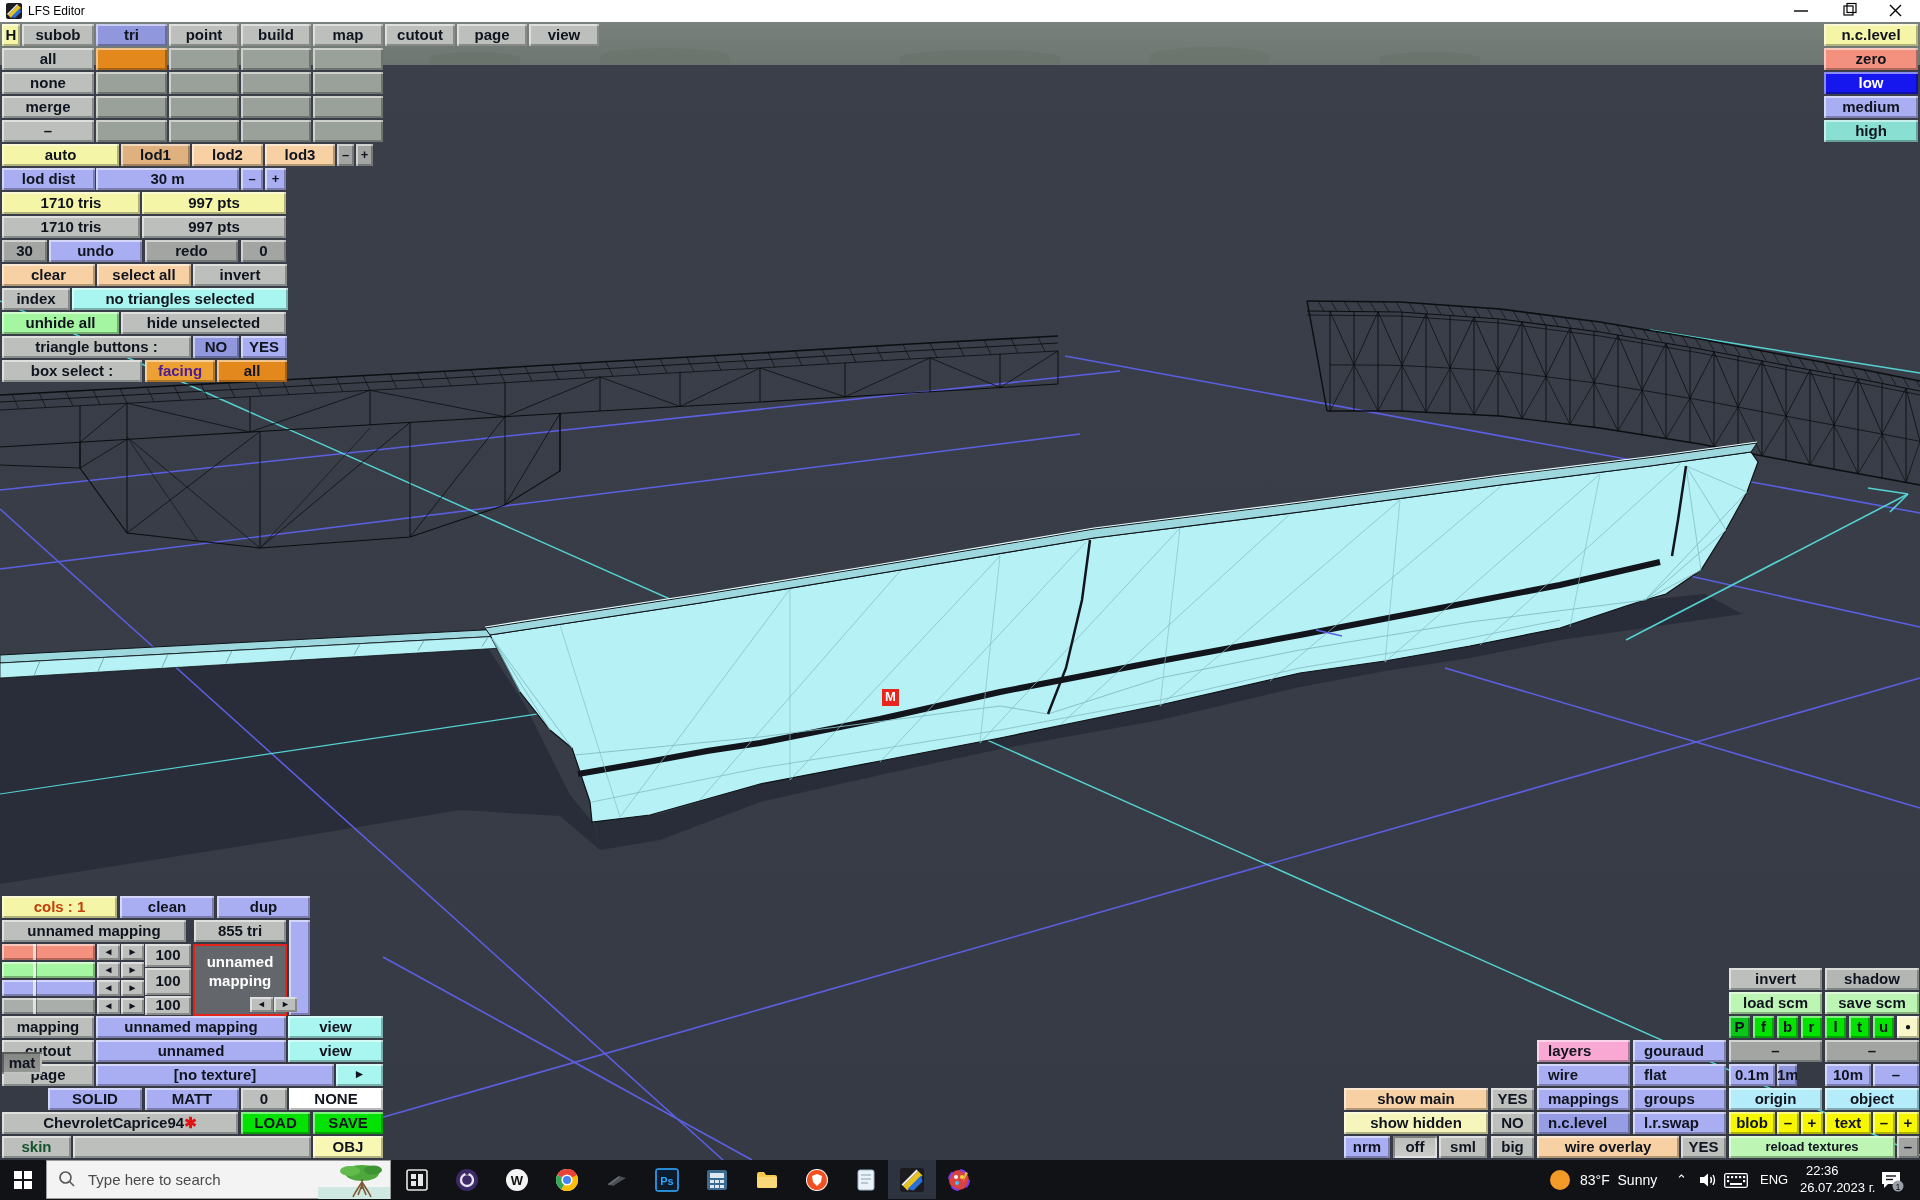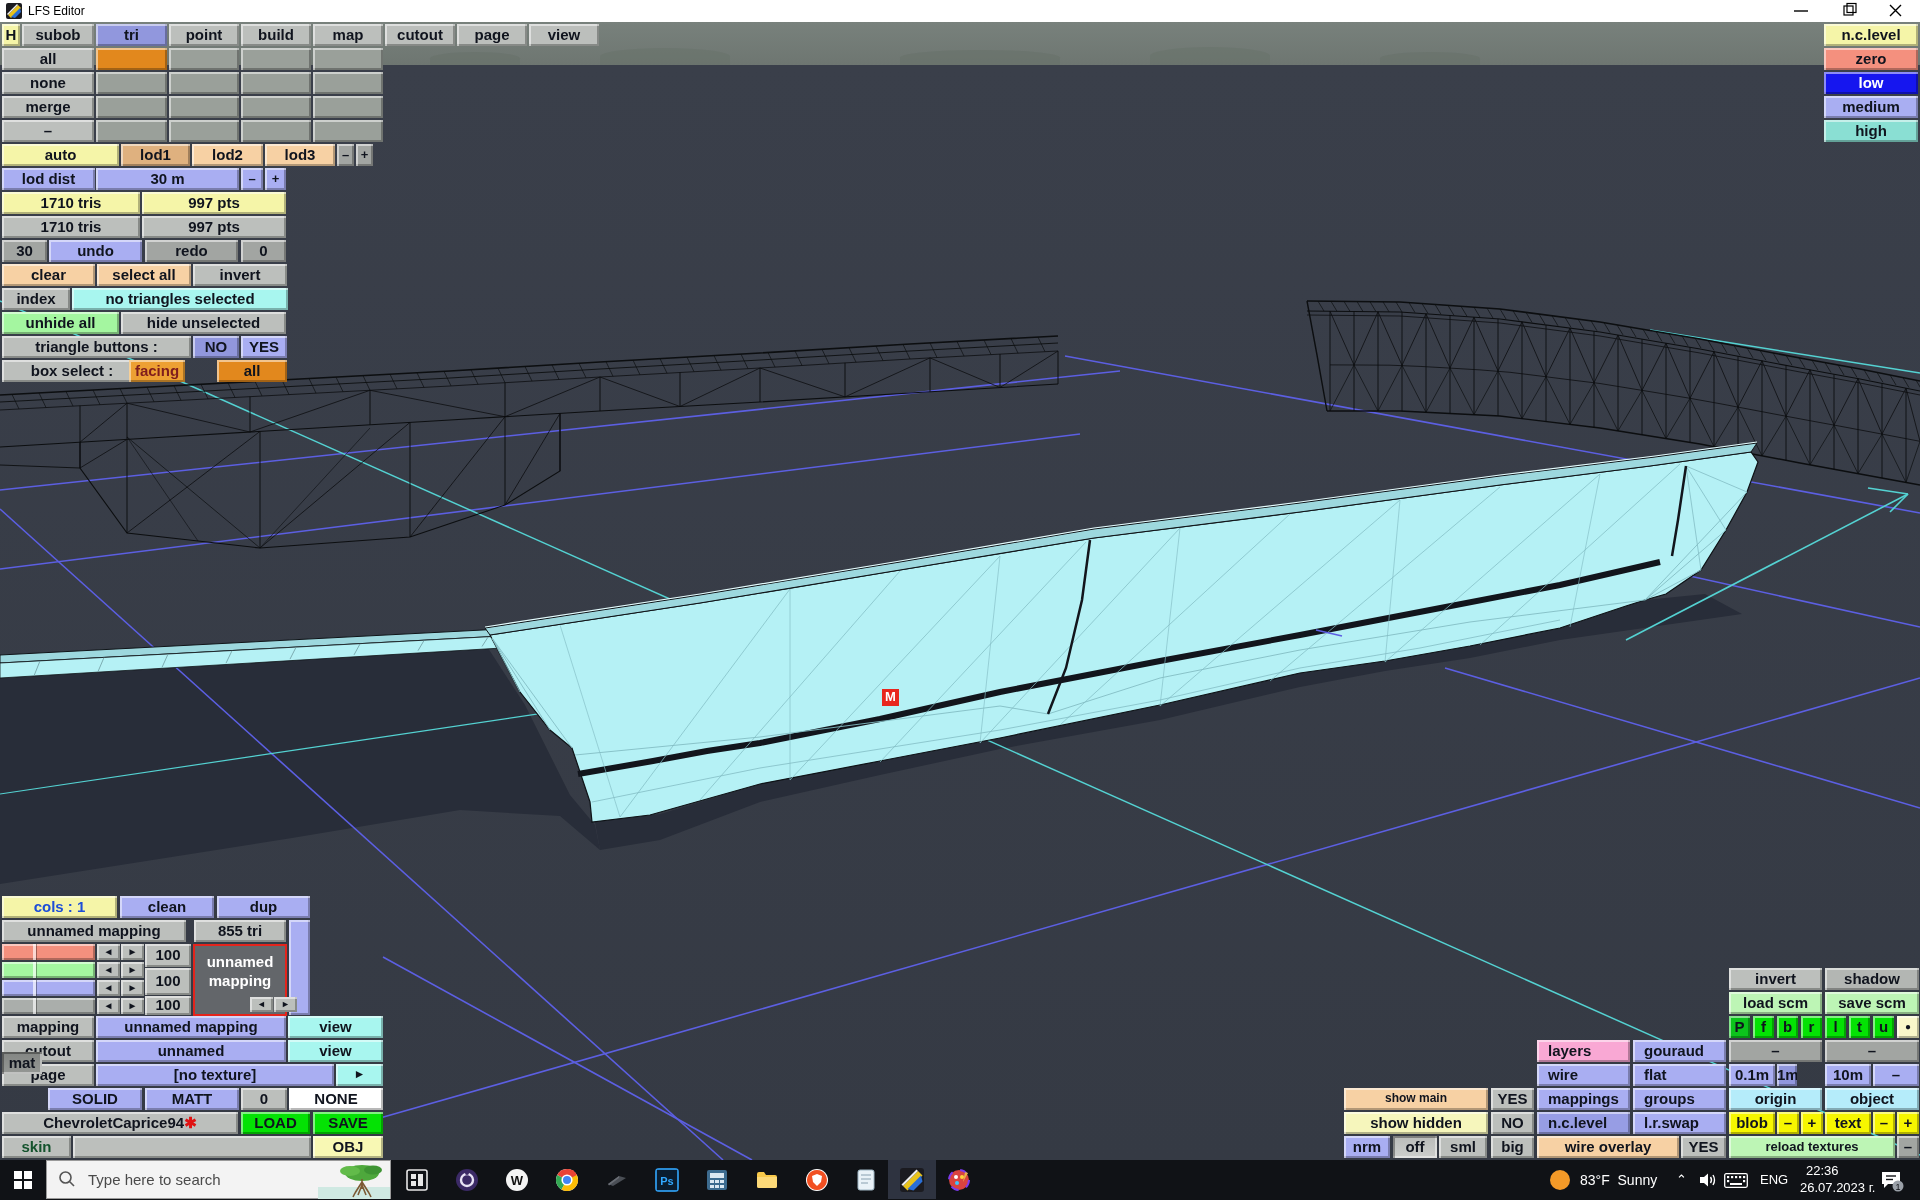--- a/index.html
+++ b/index.html
@@ -364,28 +364,28 @@
 <div class="b" style="left:97px;top:264px;width:94px;height:22px;background:#f7d1a4;color:#10141e;font-size:15px;line-height:21px">select all</div>
 <div class="b" style="left:193px;top:264px;width:94px;height:22px;background:#bcbfbc;color:#10141e;font-size:15px;line-height:21px">invert</div>
 <div class="b" style="left:2px;top:288px;width:68px;height:22px;background:#bcbfbc;color:#10141e;font-size:15px;line-height:21px">index</div>
 <div class="b" style="left:72px;top:288px;width:216px;height:22px;background:#a8f6ef;color:#10141e;font-size:15px;line-height:21px">no triangles selected</div>
 <div class="b" style="left:2px;top:312px;width:117px;height:22px;background:#a4f6a0;color:#10141e;font-size:15px;line-height:21px">unhide all</div>
 <div class="b" style="left:121px;top:312px;width:165px;height:22px;background:#bcbfbc;color:#10141e;font-size:15px;line-height:21px">hide unselected</div>
 <div class="b" style="left:2px;top:336px;width:189px;height:22px;background:#bcbfbc;color:#10141e;font-size:15px;line-height:21px">triangle buttons :</div>
 <div class="b" style="left:193px;top:336px;width:46px;height:22px;background:#9197dd;color:#10141e;font-size:15px;line-height:21px">NO</div>
 <div class="b" style="left:241px;top:336px;width:46px;height:22px;background:#a9aef2;color:#10141e;font-size:15px;line-height:21px">YES</div>
 <div class="b" style="left:2px;top:360px;width:140px;height:22px;background:#bcbfbc;color:#10141e;font-size:15px;line-height:21px">box select :</div>
-<div class="b" style="left:129px;top:360px;width:56px;height:22px;background:#eda033;color:#7f1d1d;font-size:15px;line-height:21px">facing</div>
+<div class="b" style="left:145px;top:360px;width:70px;height:22px;background:#eda033;color:#4c1d95;font-size:15px;line-height:21px">facing</div>
 <div class="b" style="left:217px;top:360px;width:70px;height:22px;background:#e2881d;color:#10141e;font-size:15px;line-height:21px">all</div>
 <div class="b" style="left:1824px;top:24px;width:94px;height:22px;background:#f5f5a8;color:#10141e;font-size:15px;line-height:21px">n.c.level</div>
 <div class="b" style="left:1824px;top:48px;width:94px;height:22px;background:#f4907e;color:#10141e;font-size:15px;line-height:21px">zero</div>
 <div class="b" style="left:1824px;top:72px;width:94px;height:22px;background:#1616ef;color:#ffffff;font-size:15px;line-height:21px">low</div>
 <div class="b" style="left:1824px;top:96px;width:94px;height:22px;background:#a9aef2;color:#10141e;font-size:15px;line-height:21px">medium</div>
 <div class="b" style="left:1824px;top:120px;width:94px;height:22px;background:#8adfd3;color:#10141e;font-size:15px;line-height:21px">high</div>
-<div class="b" style="left:2px;top:896px;width:115px;height:22px;background:#f5f5a8;color:#1d4ed8;font-size:15px;line-height:21px">cols : 1</div>
+<div class="b" style="left:2px;top:896px;width:115px;height:22px;background:#f5f5a8;color:#c2410c;font-size:15px;line-height:21px">cols : 1</div>
 <div class="b" style="left:120px;top:896px;width:94px;height:22px;background:#a9aef2;color:#10141e;font-size:15px;line-height:21px">clean</div>
 <div class="b" style="left:217px;top:896px;width:93px;height:22px;background:#a9aef2;color:#10141e;font-size:15px;line-height:21px">dup</div>
 <div class="b" style="left:2px;top:920px;width:184px;height:22px;background:#bcbfbc;color:#10141e;font-size:15px;line-height:21px">unnamed mapping</div>
 <div class="b" style="left:194px;top:920px;width:92px;height:22px;background:#bcbfbc;color:#10141e;font-size:15px;line-height:21px">855 tri</div>
 <div class="b" style="left:289px;top:920px;width:21px;height:95px;background:#a9aef2;color:#10141e;font-size:15px;line-height:94px"></div>
 <div class="b" style="left:2px;top:944px;width:93px;height:16px;background:#f4907e;color:#10141e;font-size:15px;line-height:15px"></div>
 <div class="b" style="left:97px;top:944px;width:23px;height:16px;background:#bcbfbc;color:#10141e;font-size:10px;line-height:15px">◄</div>
 <div class="b" style="left:121px;top:944px;width:23px;height:16px;background:#bcbfbc;color:#10141e;font-size:10px;line-height:15px">►</div>
 <div class="b" style="left:2px;top:962px;width:93px;height:16px;background:#a4f6a0;color:#10141e;font-size:15px;line-height:15px"></div>
 <div class="b" style="left:97px;top:962px;width:23px;height:16px;background:#bcbfbc;color:#10141e;font-size:10px;line-height:15px">◄</div>
@@ -434,21 +434,21 @@
 <div class="b" style="left:1729px;top:1040px;width:93px;height:22px;background:#a2a5a2;color:#10141e;font-size:15px;line-height:21px">–</div>
 <div class="b" style="left:1825px;top:1040px;width:94px;height:22px;background:#a2a5a2;color:#10141e;font-size:15px;line-height:21px">–</div>
 <div class="b L" style="left:1537px;top:1040px;width:93px;height:22px;background:#f9a8d4;color:#10141e;font-size:15px;line-height:21px">layers</div>
 <div class="b L" style="left:1633px;top:1040px;width:93px;height:22px;background:#a9aef2;color:#10141e;font-size:15px;line-height:21px">gouraud</div>
 <div class="b L" style="left:1537px;top:1064px;width:93px;height:22px;background:#a9aef2;color:#10141e;font-size:15px;line-height:21px">wire</div>
 <div class="b L" style="left:1633px;top:1064px;width:93px;height:22px;background:#a9aef2;color:#10141e;font-size:15px;line-height:21px">flat</div>
 <div class="b" style="left:1729px;top:1064px;width:46px;height:22px;background:#a9aef2;color:#10141e;font-size:15px;line-height:21px">0.1m</div>
 <div class="b" style="left:1777px;top:1064px;width:20px;height:22px;background:#9197dd;color:#10141e;font-size:15px;line-height:21px">1m</div>
 <div class="b" style="left:1825px;top:1064px;width:46px;height:22px;background:#a9aef2;color:#10141e;font-size:15px;line-height:21px">10m</div>
 <div class="b" style="left:1873px;top:1064px;width:46px;height:22px;background:#a9aef2;color:#10141e;font-size:15px;line-height:21px">–</div>
-<div class="b" style="left:1344px;top:1088px;width:144px;height:22px;background:#f7d1a4;color:#10141e;font-size:12px;line-height:21px">show main</div>
+<div class="b" style="left:1344px;top:1088px;width:144px;height:22px;background:#f7d1a4;color:#10141e;font-size:15px;line-height:21px">show main</div>
 <div class="b" style="left:1491px;top:1088px;width:43px;height:22px;background:#bcbfbc;color:#10141e;font-size:15px;line-height:21px">YES</div>
 <div class="b L" style="left:1537px;top:1088px;width:93px;height:22px;background:#a9aef2;color:#10141e;font-size:15px;line-height:21px">mappings</div>
 <div class="b L" style="left:1633px;top:1088px;width:93px;height:22px;background:#a9aef2;color:#10141e;font-size:15px;line-height:21px">groups</div>
 <div class="b" style="left:1729px;top:1088px;width:93px;height:22px;background:#b5ecfa;color:#10141e;font-size:15px;line-height:21px">origin</div>
 <div class="b" style="left:1825px;top:1088px;width:94px;height:22px;background:#b5ecfa;color:#10141e;font-size:15px;line-height:21px">object</div>
 <div class="b" style="left:1344px;top:1112px;width:144px;height:22px;background:#f6f6bc;color:#10141e;font-size:15px;line-height:21px">show hidden</div>
 <div class="b" style="left:1491px;top:1112px;width:43px;height:22px;background:#bcbfbc;color:#10141e;font-size:15px;line-height:21px">NO</div>
 <div class="b L" style="left:1537px;top:1112px;width:93px;height:22px;background:#979de4;color:#10141e;font-size:15px;line-height:21px">n.c.level</div>
 <div class="b L" style="left:1633px;top:1112px;width:93px;height:22px;background:#a9aef2;color:#10141e;font-size:15px;line-height:21px">l.r.swap</div>
 <div class="b" style="left:1729px;top:1112px;width:46px;height:22px;background:#f6f600;color:#10141e;font-size:15px;line-height:21px">blob</div>

